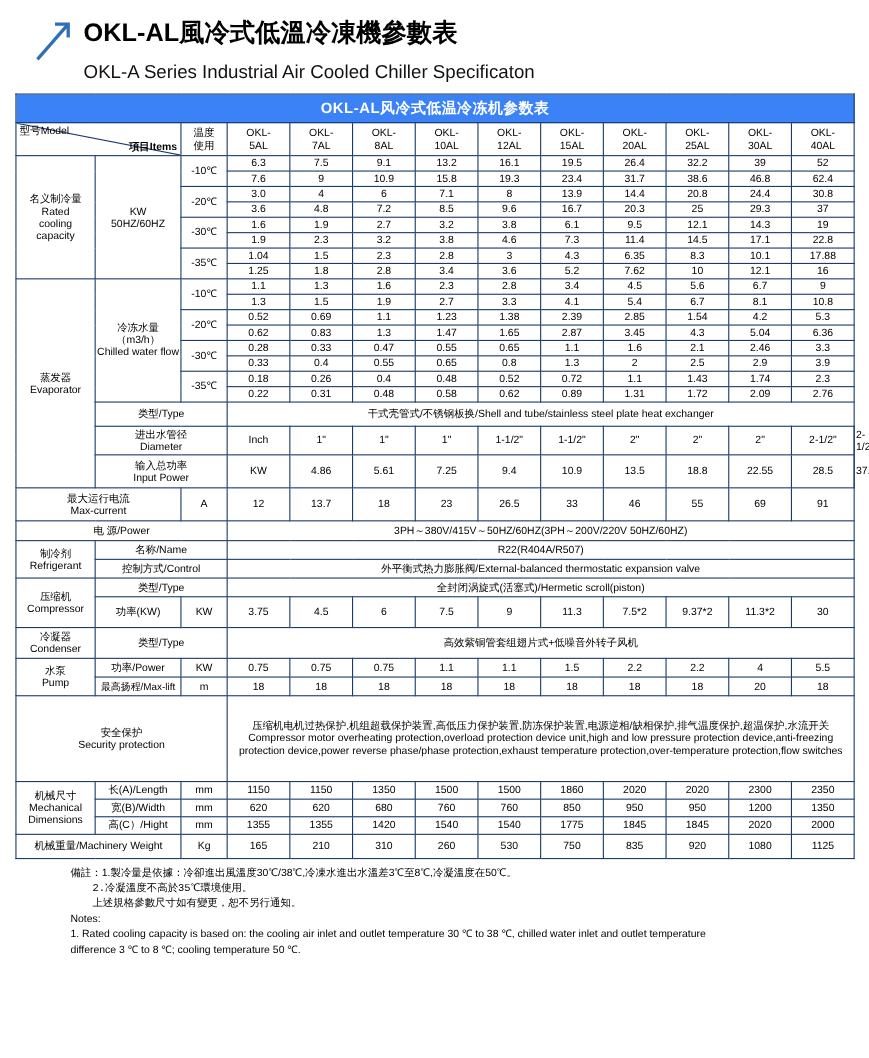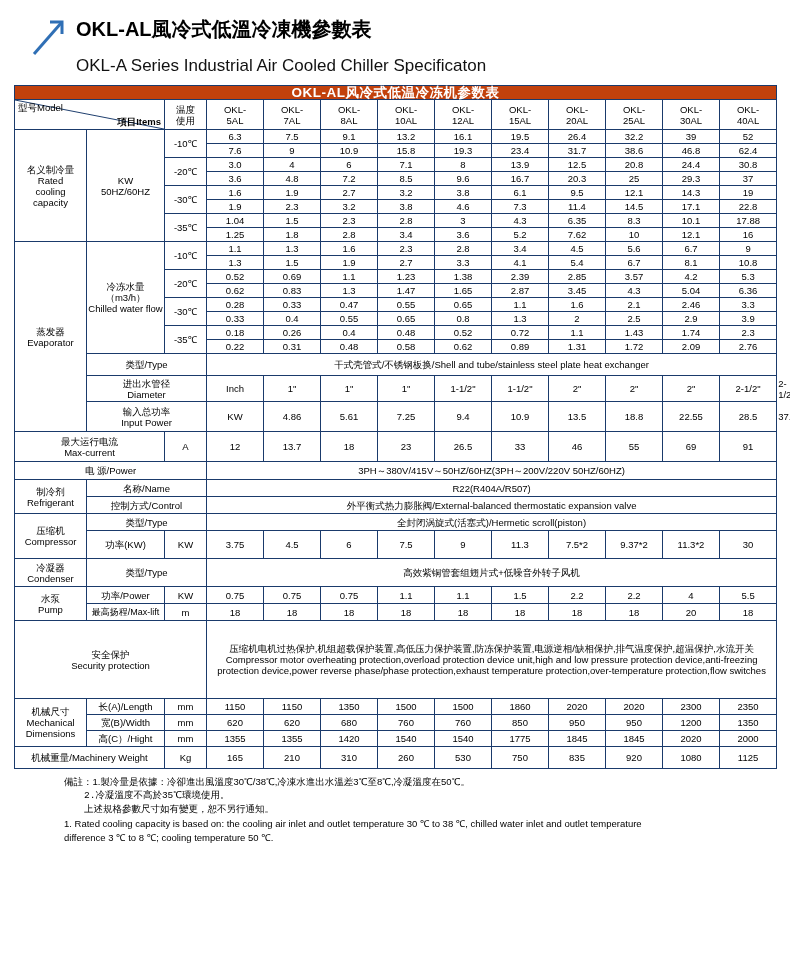--- a/index.html
+++ b/index.html
@@ -10,21 +10,21 @@
     font-family: "Liberation Sans", sans-serif;
     color: #000;
   }
   .page { width: 790px; height: 962px; position: relative; padding: 0 14px; }
 
   
   .header { display: flex; align-items: flex-start; padding: 14px 0 8px 14px; }
   .logo-mark { width: 42px; height: 46px; flex: 0 0 42px; margin-right: 6px; }
   .titles { padding-top: 2px; }
   .title-cn {
-    font-size: 20px; font-weight: bold; letter-spacing: 0px;
+    font-size: 23px; font-weight: bold; letter-spacing: 0px;
     line-height: 26px; color: #000;
   }
   .title-en {
     font-size: 17px; font-weight: normal; line-height: 22px; color: #111;
     margin-top: 13px;
   }
 
   
   table.spec {
     border-collapse: collapse;
@@ -33,25 +33,25 @@
     font-size: 9.5px;
   }
   table.spec td, table.spec th {
     border: 1px solid #1a3a6b;
     text-align: center;
     vertical-align: middle;
     padding: 1px 1px;
     line-height: 11px;
   }
   .banner {
-    background: #c2410c;
+    background: #3b82f6;
     color: #fff;
     font-size: 13.5px;
     font-weight: bold;
-    height: 14px;
+    height: 26px;
     letter-spacing: 0.5px;
   }
   .modelhead { height: 30px; font-size: 9.5px; }
   .modelhead .mh-cell { line-height: 11px; }
   .corner {
     position: relative;
     height: 30px;
     padding: 0;
   }
   .corner .c-tl { position: absolute; left: 3px; top: 2px; font-size: 9.5px; }
@@ -190,21 +190,21 @@
     </tr>
 
     <tr>
       <td rowspan="2" class="temp">-20℃</td>
       <td>3.0</td>
       <td>4</td>
       <td>6</td>
       <td>7.1</td>
       <td>8</td>
       <td>13.9</td>
-      <td>12.5</td>
+      <td>14.4</td>
       <td>20.8</td>
       <td>24.4</td>
       <td>30.8</td>
     </tr>
     <tr>
       <td>3.6</td>
       <td>4.8</td>
       <td>7.2</td>
       <td>8.5</td>
       <td>9.6</td>
@@ -297,21 +297,21 @@
 
     <tr>
       <td rowspan="2" class="temp">-20℃</td>
       <td>0.52</td>
       <td>0.69</td>
       <td>1.1</td>
       <td>1.23</td>
       <td>1.38</td>
       <td>2.39</td>
       <td>2.85</td>
-      <td>3.57</td>
+      <td>1.54</td>
       <td>4.2</td>
       <td>5.3</td>
     </tr>
     <tr>
       <td>0.62</td>
       <td>0.83</td>
       <td>1.3</td>
       <td>1.47</td>
       <td>1.65</td>
       <td>2.87</td>
@@ -560,17 +560,18 @@
       <td>1080</td>
       <td>1125</td>
     </tr>
   </tbody>
     </table>
 
   <div class="notes">
     <div class="nline">備註：1.製冷量是依據：冷卻進出風溫度30℃/38℃,冷凍水進出水溫差3℃至8℃,冷凝溫度在50℃。</div>
     <div class="nline nm-indent">2.冷凝溫度不高於35℃環境使用。</div>
     <div class="nline nm-indent">上述規格參數尺寸如有變更，恕不另行通知。</div>
+    <div class="nline">Notes:</div>
     <div class="nline">1. Rated cooling capacity is based on: the cooling air inlet and outlet temperature 30 ℃ to 38 ℃, chilled water inlet and outlet temperature</div>
     <div class="nline">difference 3 ℃ to 8 ℃; cooling temperature 50 ℃.</div>
   </div>
 
 </div>
 
 </body></html>

